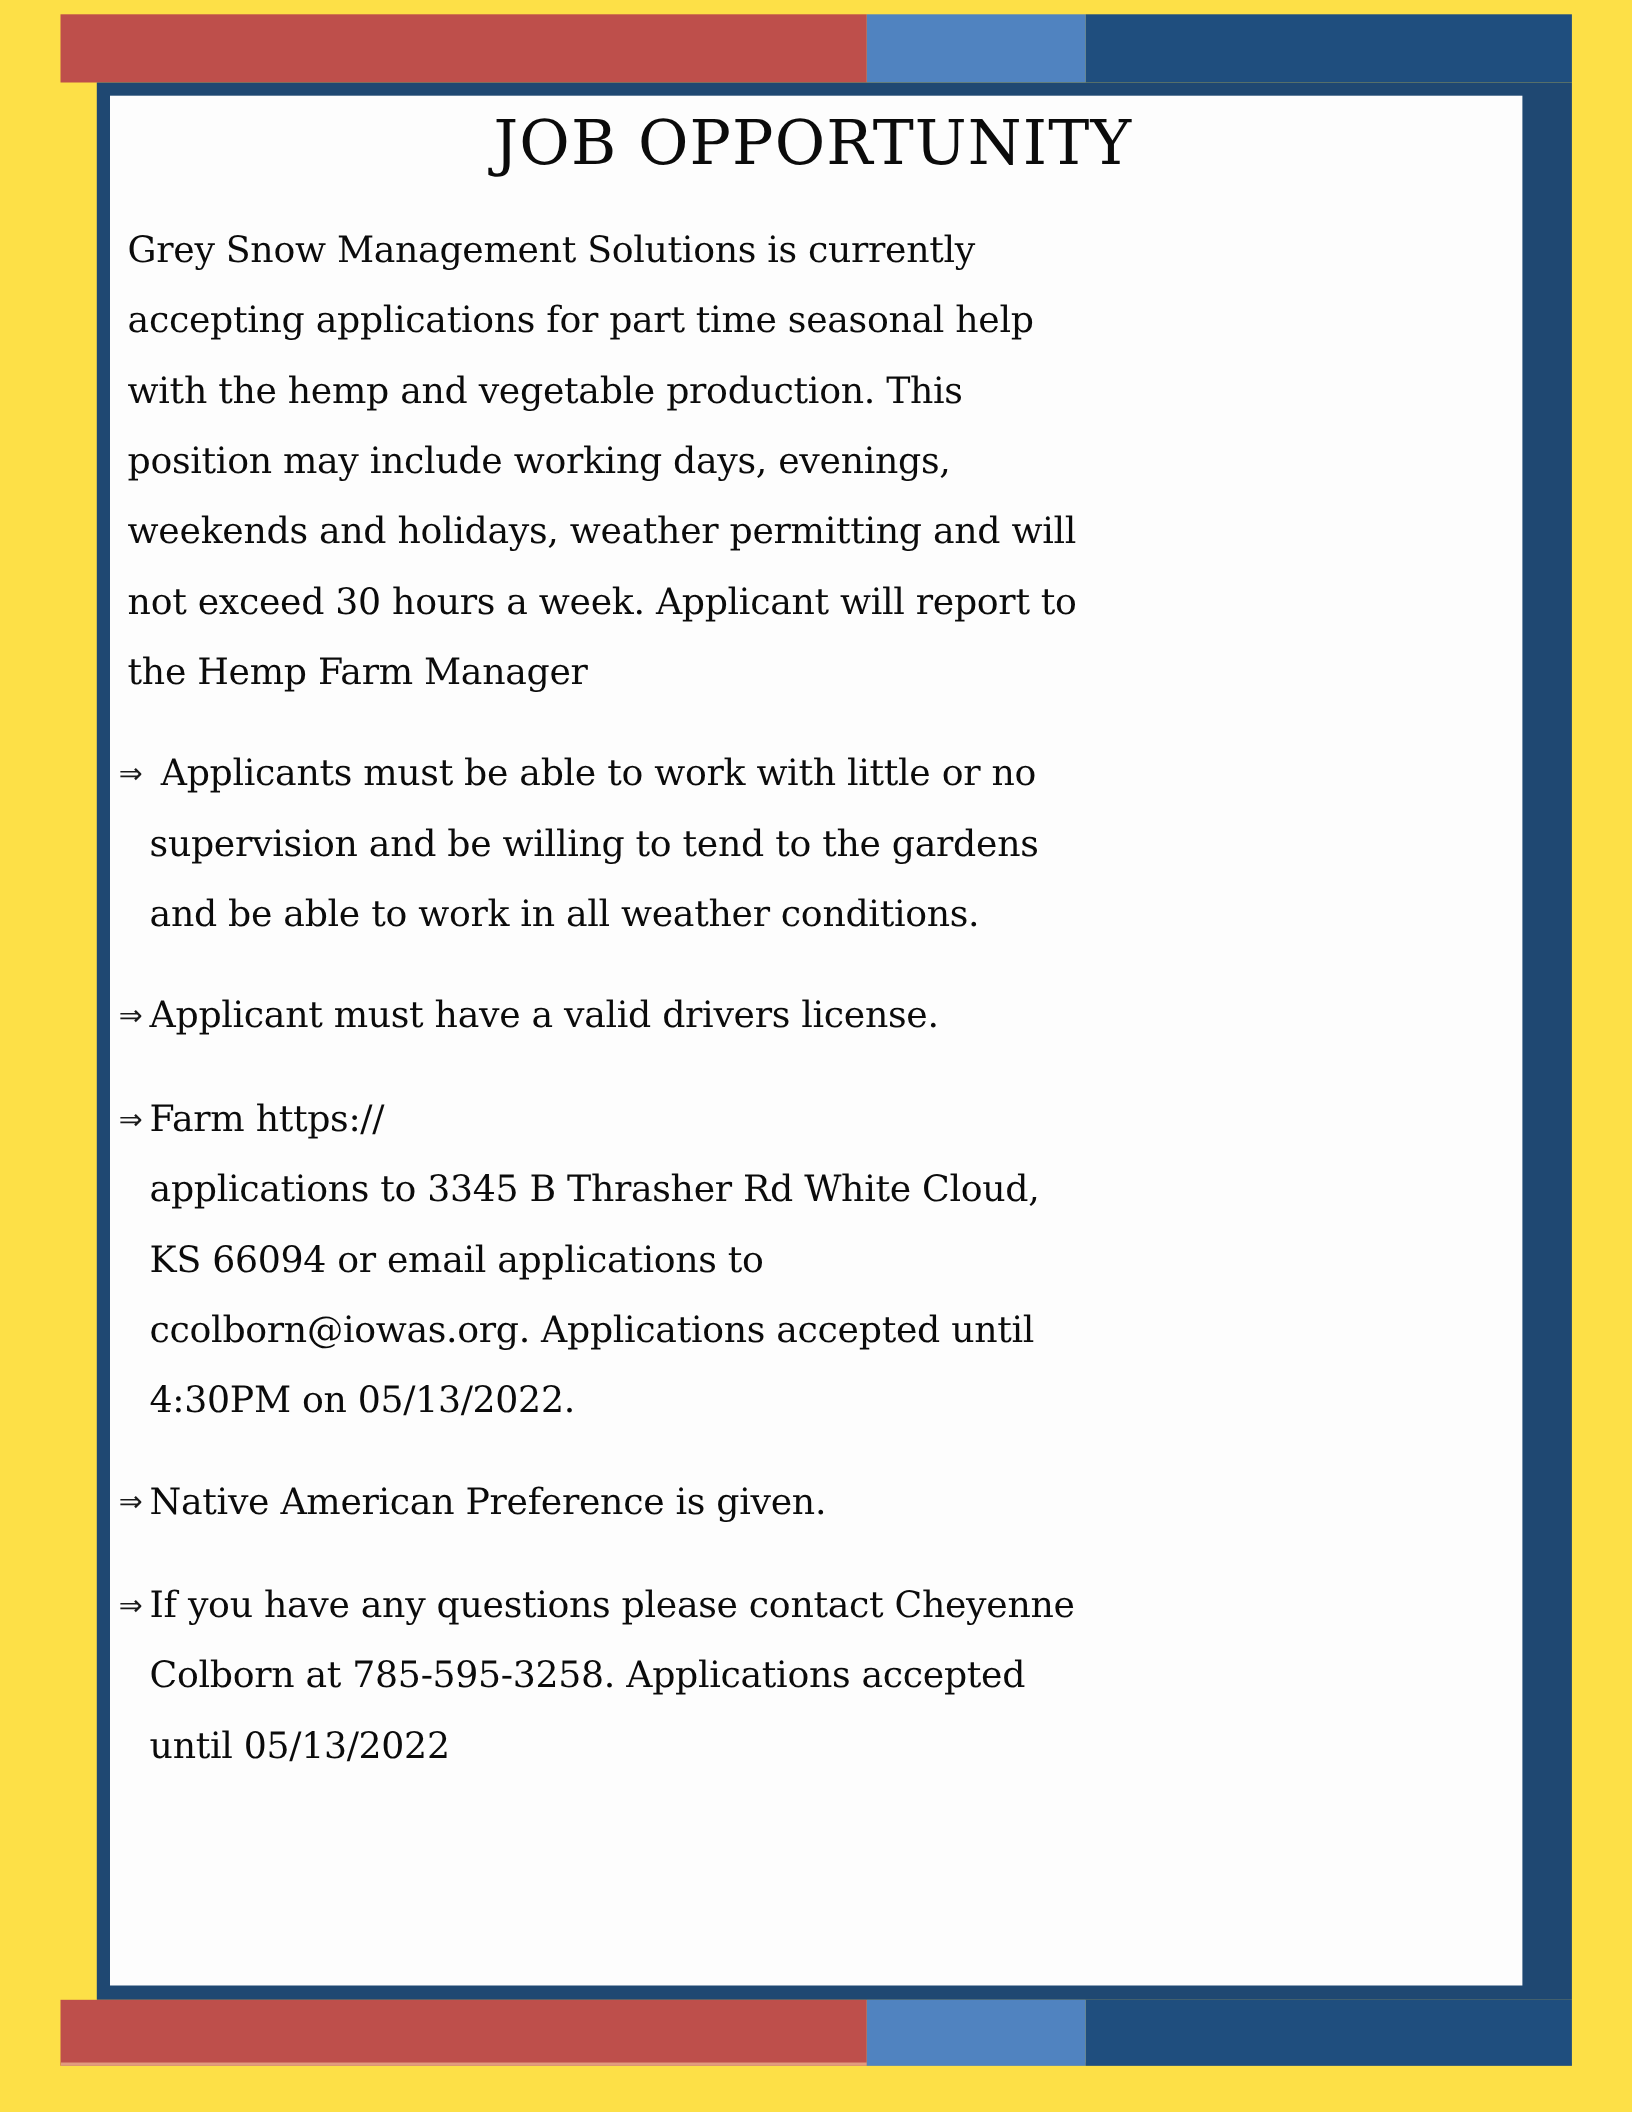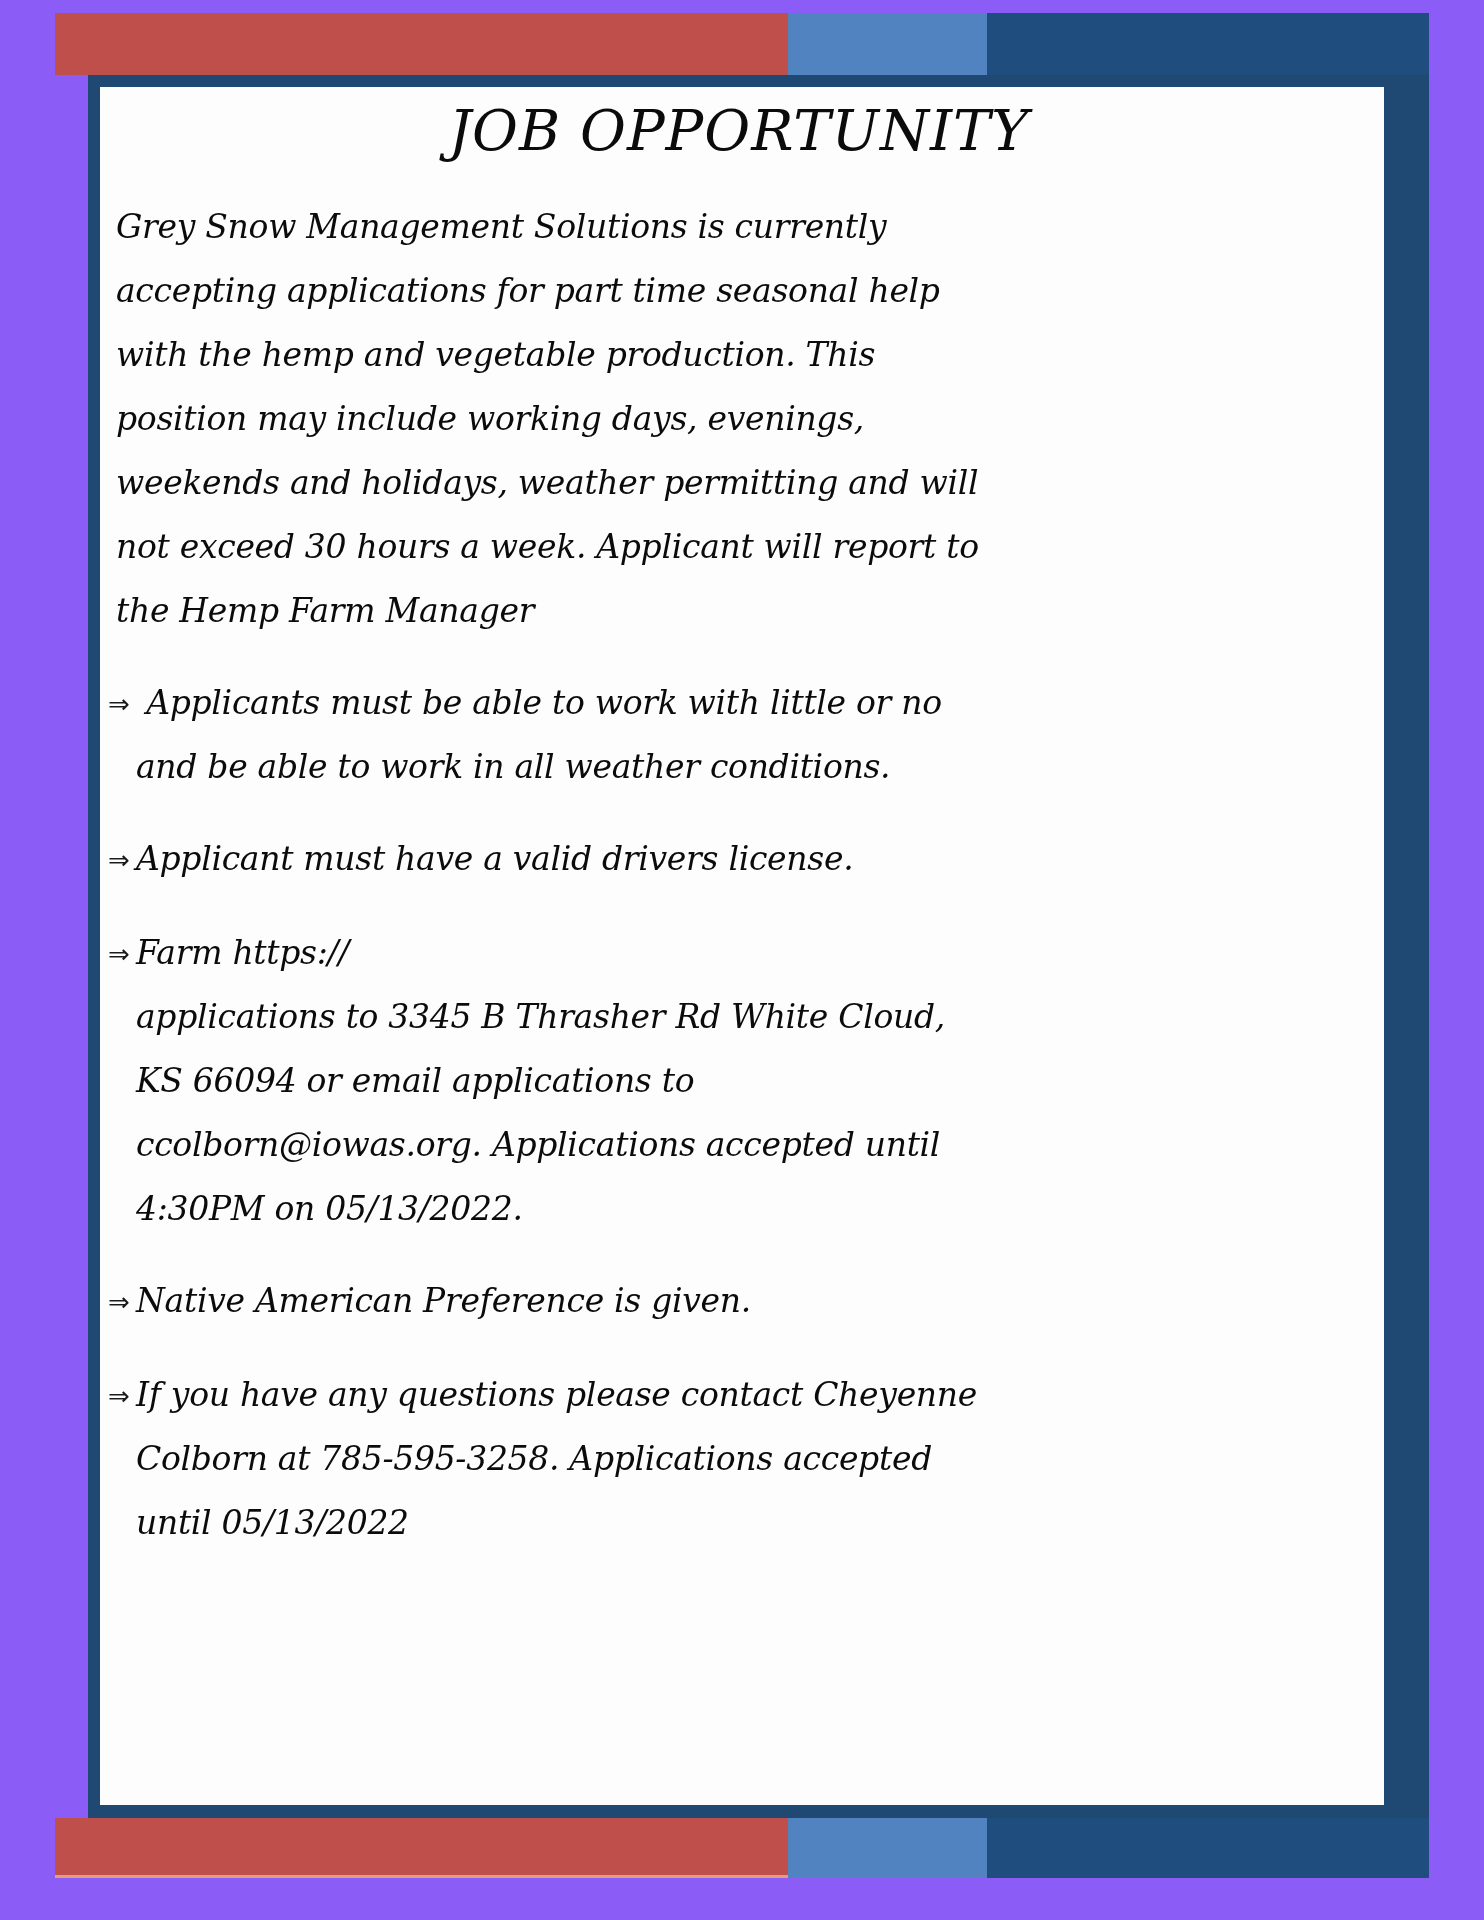--- a/index.html
+++ b/index.html
@@ -1,18 +1,18 @@
 <!DOCTYPE html>
 <html><head>
 <meta charset="utf-8">
 <style>
   html,body { margin:0; padding:0; background:#ffffff; }
   #page {
     position:relative; width:1484px; height:1920px; overflow:hidden;
-    background:#8b5cf6; font-family:"DejaVu Serif", serif; color:#0b0b0b;font-style:italic;
+    background:#fde047; font-family:"DejaVu Serif", serif; color:#0b0b0b;
   }
   .band { position:absolute; left:55px; width:1374px; display:flex; }
   .band-top    { top:13px;   height:62px; }
   .band-bottom { top:1818px; height:60px; box-shadow: inset 0 -3px 0 rgba(0,0,0,0.18); }
   .seg-red  { width:733px; background:var(--red); }
   .seg-blue { width:199px; background:var(--light-blue); }
   .seg-navy { flex:1;      background:var(--navy); }
   .band-bottom .seg-red { box-shadow: inset 0 -3px 0 rgba(255,220,170,0.55); }
 
   .frame {
@@ -59,20 +59,21 @@
         <div class="line">position may include working days, evenings,</div>
         <div class="line">weekends and holidays, weather permitting and will</div>
         <div class="line">not exceed 30 hours a week. Applicant will report to</div>
         <div class="line">the Hemp Farm Manager</div>
       </div>
 
       <div class="bullet">
         <div class="marker">⇒</div>
         <div class="lines">
           <div class="line"> Applicants must be able to work with little or no</div>
+          <div class="line">supervision and be willing to tend to the gardens</div>
           <div class="line">and be able to work in all weather conditions.</div>
         </div>
       </div>
 
       <div class="bullet">
         <div class="marker">⇒</div>
         <div class="lines">
           <div class="line">Applicant must have a valid drivers license.</div>
         </div>
       </div>

